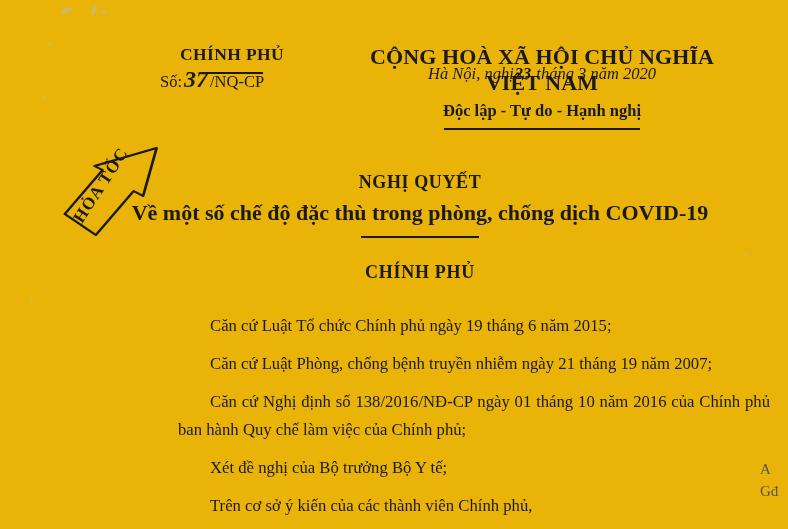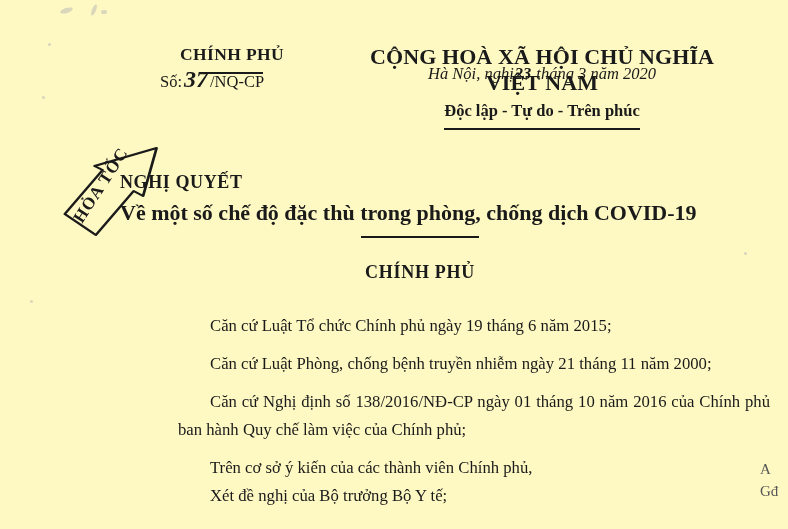--- a/index.html
+++ b/index.html
@@ -11,21 +11,21 @@
     height: 529px;
     background: #ffffff;
     font-family: "Liberation Serif", serif;
     color: #1a1a1a;
     overflow: hidden;
     position: relative;
   }
   .page {
     position: absolute;
     inset: 0;
-    background: #fef9c3;
+    background: #eab308;
   }
   
   .speck {
     position: absolute;
     background: #b9b9b4;
     border-radius: 50%;
     opacity: .55;
   }
   .sp1 { left: 60px;  top: 8px;   width: 13px; height: 5px;  transform: rotate(-18deg); }
   .sp2 { left: 92px;  top: 4px;   width: 4px;  height: 12px; transform: rotate(22deg); }
@@ -126,21 +126,21 @@
     letter-spacing: 1px;
     fill: #1a1a1a;
   }
 
   
   .title-block {
     position: absolute;
     top: 172px;
     left: 120px;
     width: 600px;
-    text-align: left;
+    text-align: center;
   }
   .title-main {
     font-size: 18px;
     font-weight: bold;
     letter-spacing: .6px;
   }
   .title-sub {
     font-size: 22px;
     font-weight: bold;
     margin-top: 7px;
@@ -205,21 +205,21 @@
   <div class="speck sp6"></div>
   <div class="speck sp7"></div>
 
   <div class="header">
     <div class="left-head">
       <div class="h-org">CHÍNH PHỦ</div>
       <div class="rule rule-left"></div>
     </div>
     <div class="right-head">
       <div class="h-nation">CỘNG HOÀ XÃ HỘI CHỦ NGHĨA VIỆT NAM</div>
-      <div class="h-motto">Độc lập - Tự do - Trên phúc</div>
+      <div class="h-motto">Độc lập - Tự do - Hạnh nghị</div>
       <div class="rule rule-right"></div>
     </div>
   </div>
 
   <div class="doc-num"><span>Số:</span><span class="hand">37</span><span>/NQ-CP</span></div>
 
   <div class="place-date"><span>Hà Nội, nghị</span><span class="hand">23</span> <span>tháng 3 năm 2020</span></div>
 
   <div class="stamp">
     <svg width="170" height="100" viewBox="0 0 170 100">
@@ -231,24 +231,24 @@
   <div class="title-block">
     <div class="title-main">NGHỊ QUYẾT</div>
     <div class="title-sub">Về một số chế độ đặc thù trong phòng, chống dịch COVID-19</div>
     <div class="title-rule"></div>
   </div>
 
   <div class="issuer">CHÍNH PHỦ</div>
 
   <div class="body-text">
     <div class="para">Căn cứ Luật Tổ chức Chính phủ ngày 19 tháng 6 năm 2015;</div>
-    <div class="para">Căn cứ Luật Phòng, chống bệnh truyền nhiễm ngày 21 tháng 11 năm 2000;</div>
+    <div class="para">Căn cứ Luật Phòng, chống bệnh truyền nhiễm ngày 21 tháng 19 năm 2007;</div>
     <div class="para">Căn cứ Nghị định số 138/2016/NĐ-CP ngày 01 tháng 10 năm 2016 của Chính phủ ban hành Quy chế làm việc của Chính phủ;</div>
+    <div class="para">Xét đề nghị của Bộ trưởng Bộ Y tế;</div>
     <div class="para last">Trên cơ sở ý kiến của các thành viên Chính phủ,</div>
-    <div class="para">Xét đề nghị của Bộ trưởng Bộ Y tế;</div>
   </div>
 
   <div class="margin-note">
     <div>A</div>
     <div>Gđ</div>
   </div>
 
 </div>
 
 </body></html>

